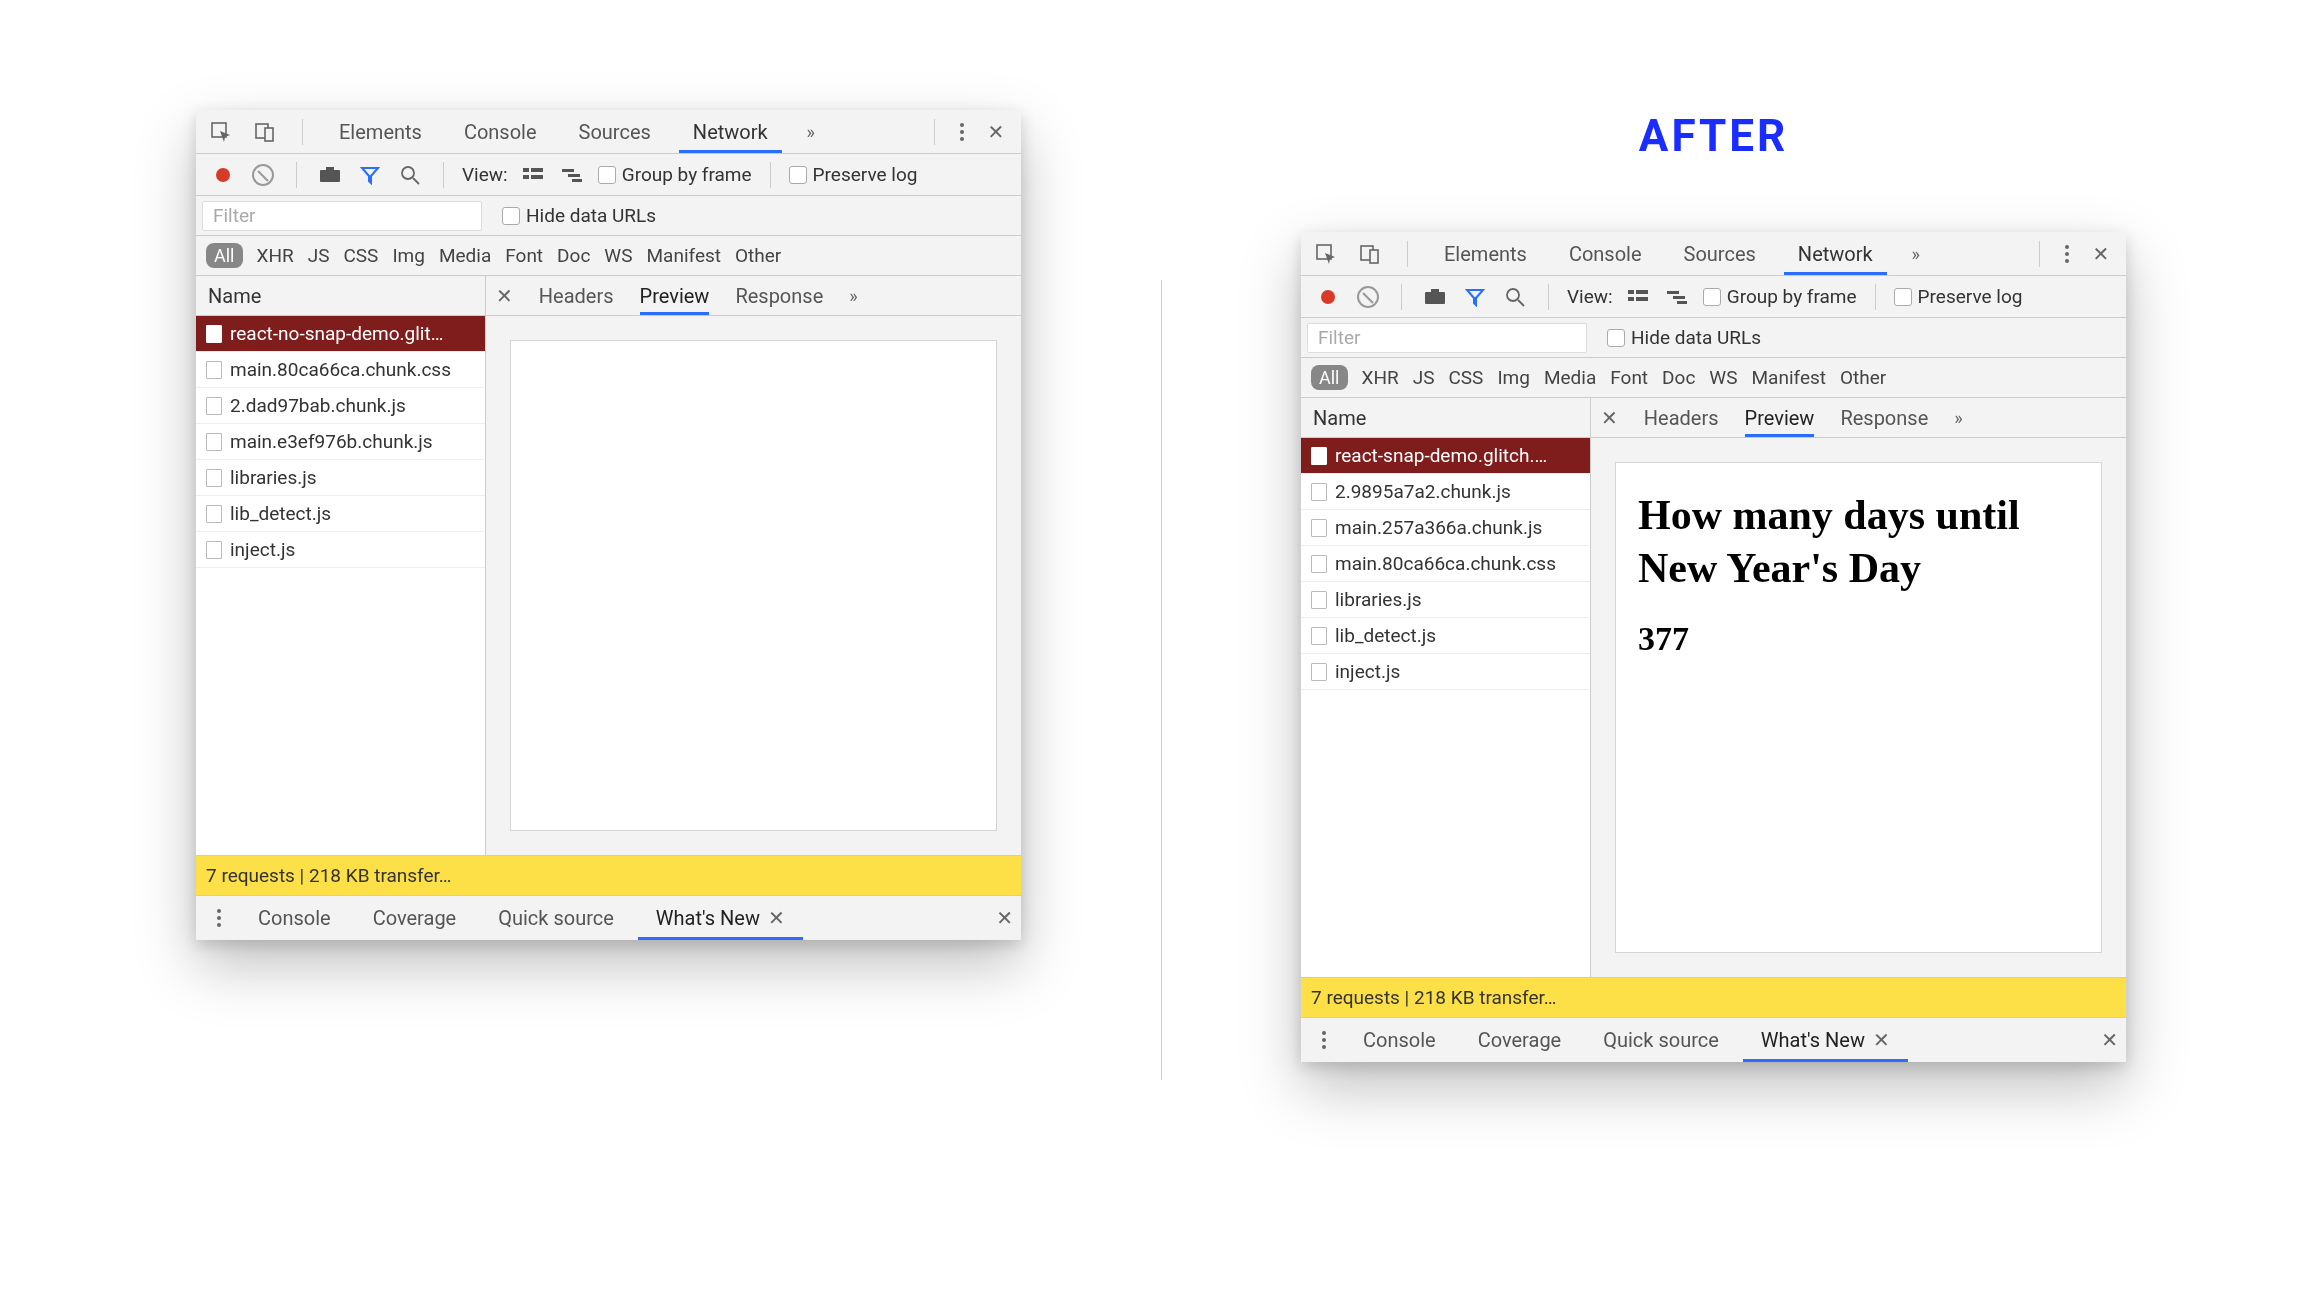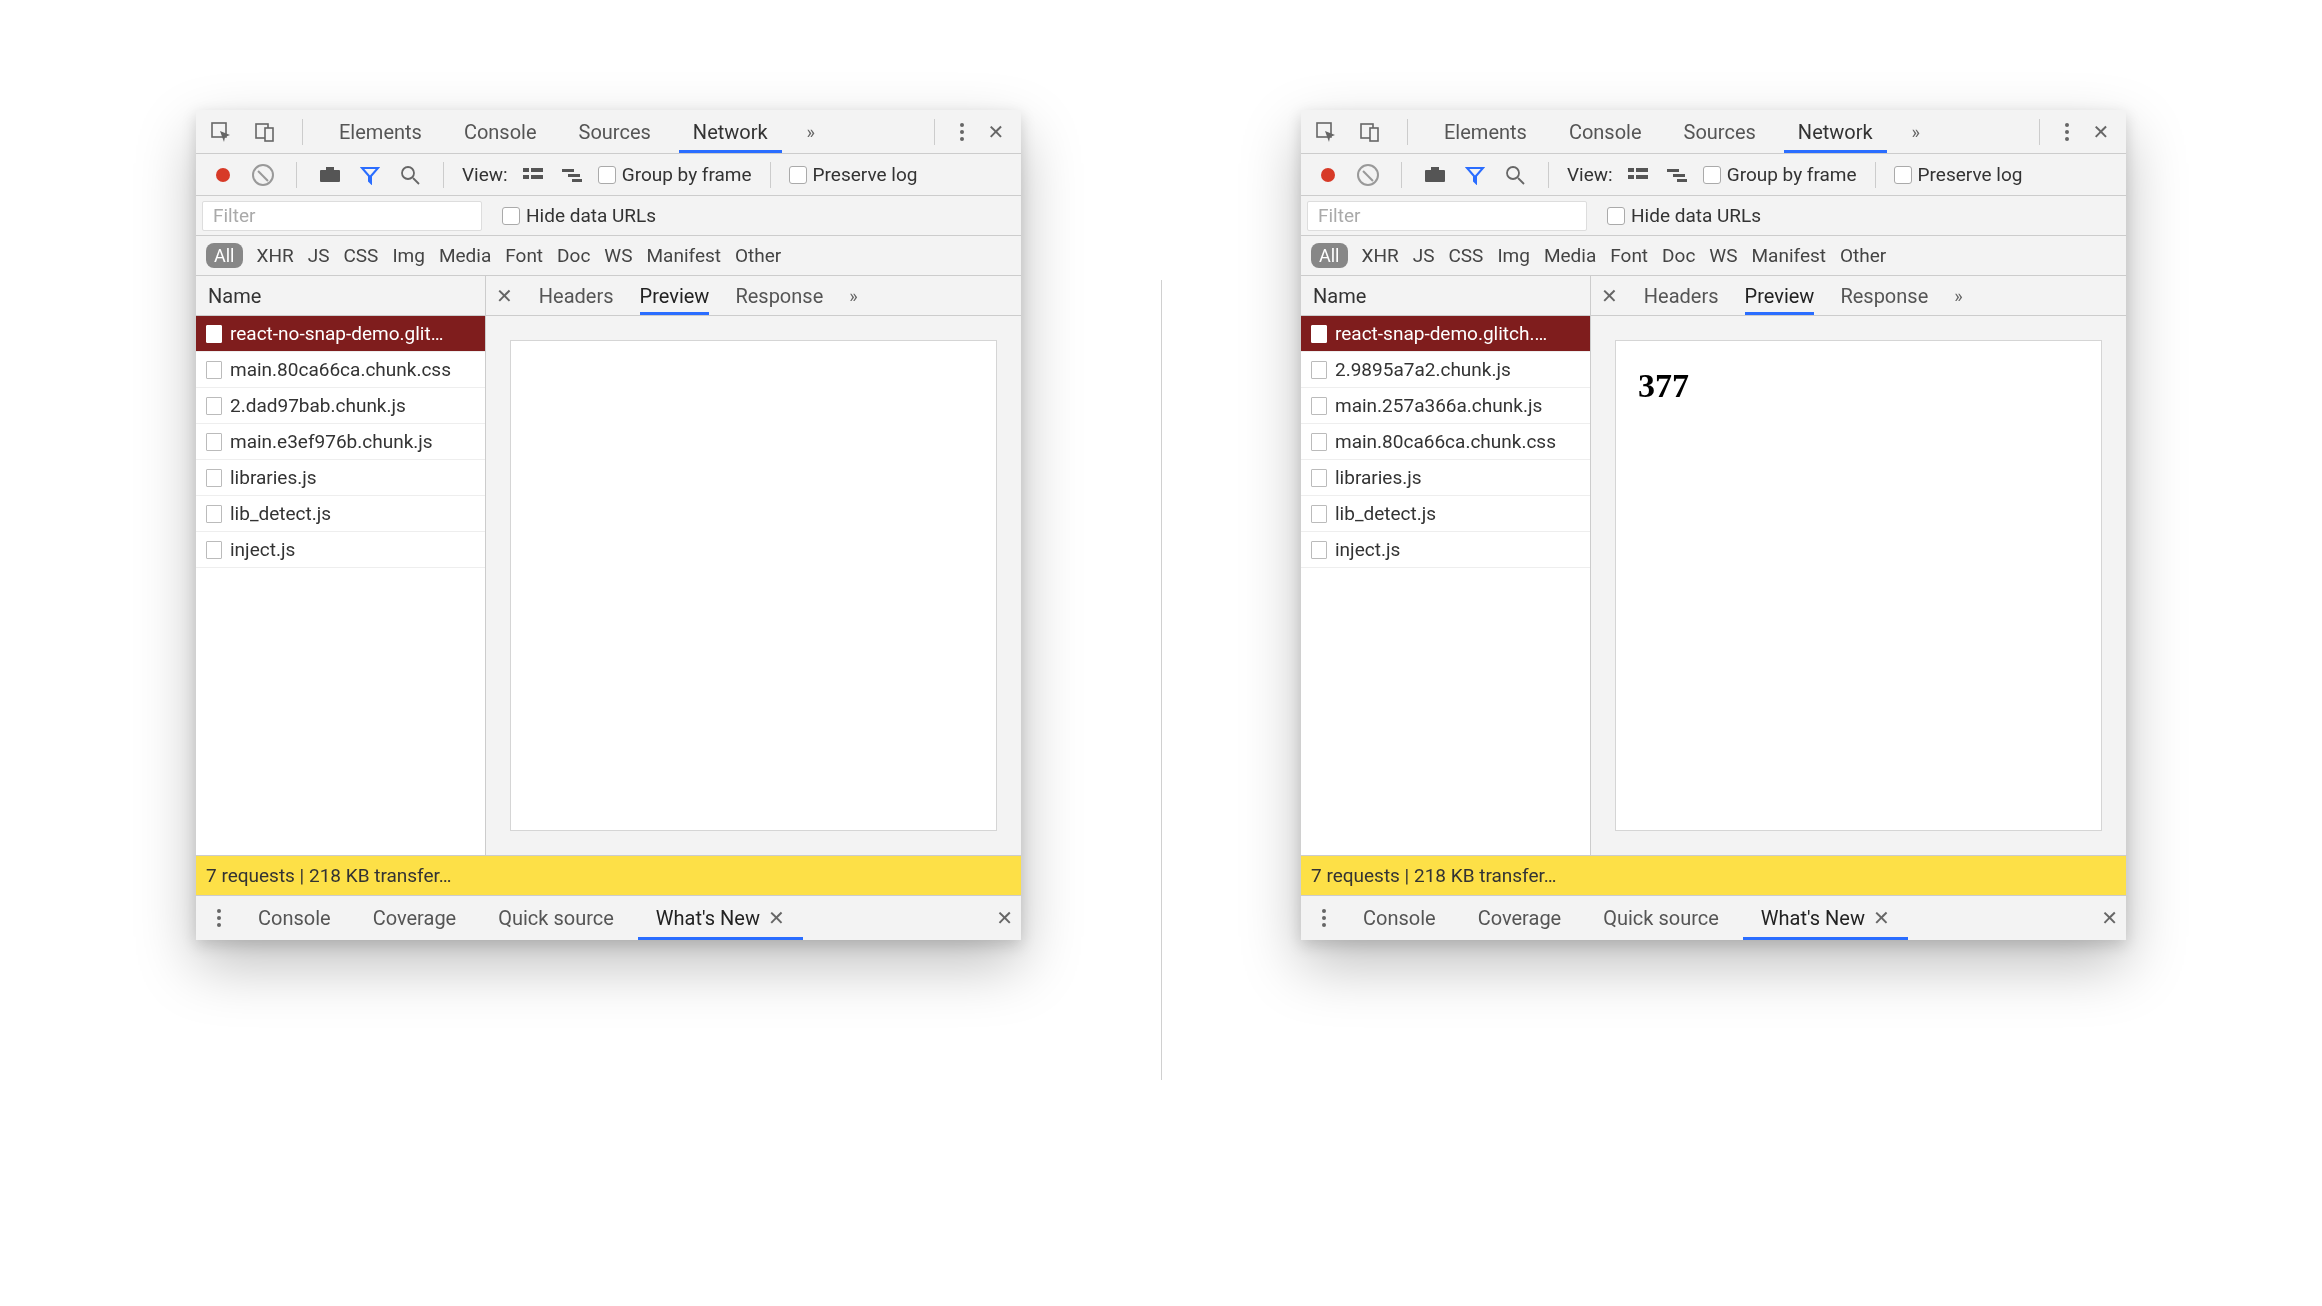--- a/index.html
+++ b/index.html
@@ -307,20 +307,21 @@
     <span class="dtab2 active">
             <span>What's New</span>
             <span class="close-x">✕</span>
           </span>
     <span style="margin-left:auto" class="close-x">✕</span>
   </div>
 </div>
   </div>
 
   <div class="column">
+    <div class="heading">AFTER</div>
     <div class="devtools">
   <div class="tabrow">
     <span class="iconbtn">
       <svg width="22" height="22" viewBox="0 0 22 22">
               <rect x="2" y="2" width="14" height="14" fill="none" stroke="#666" stroke-width="1.6"></rect>
               <path d="M10 10 L20 14 L15 16 L14 21 Z" fill="#666"></path>
             </svg>
     </span>
     <span class="iconbtn">
       <svg width="22" height="22" viewBox="0 0 22 22">
@@ -459,20 +460,21 @@
     <div class="detail-col">
       <div class="detail-tabs">
         <span class="close-x">✕</span>
         <span class="dtab">Headers</span>
         <span class="dtab active">Preview</span>
         <span class="dtab">Response</span>
         <span class="chev">»</span>
       </div>
       <div class="preview-pane">
         <div class="preview-box">
+          <h1>How many days until New Year's Day</h1>
           <h2>377</h2>
         </div>
       </div>
     </div>
   </div>
 
   <div class="status">7 requests | 218 KB transfer…</div>
 
   <div class="drawer">
     <span class="iconbtn">

